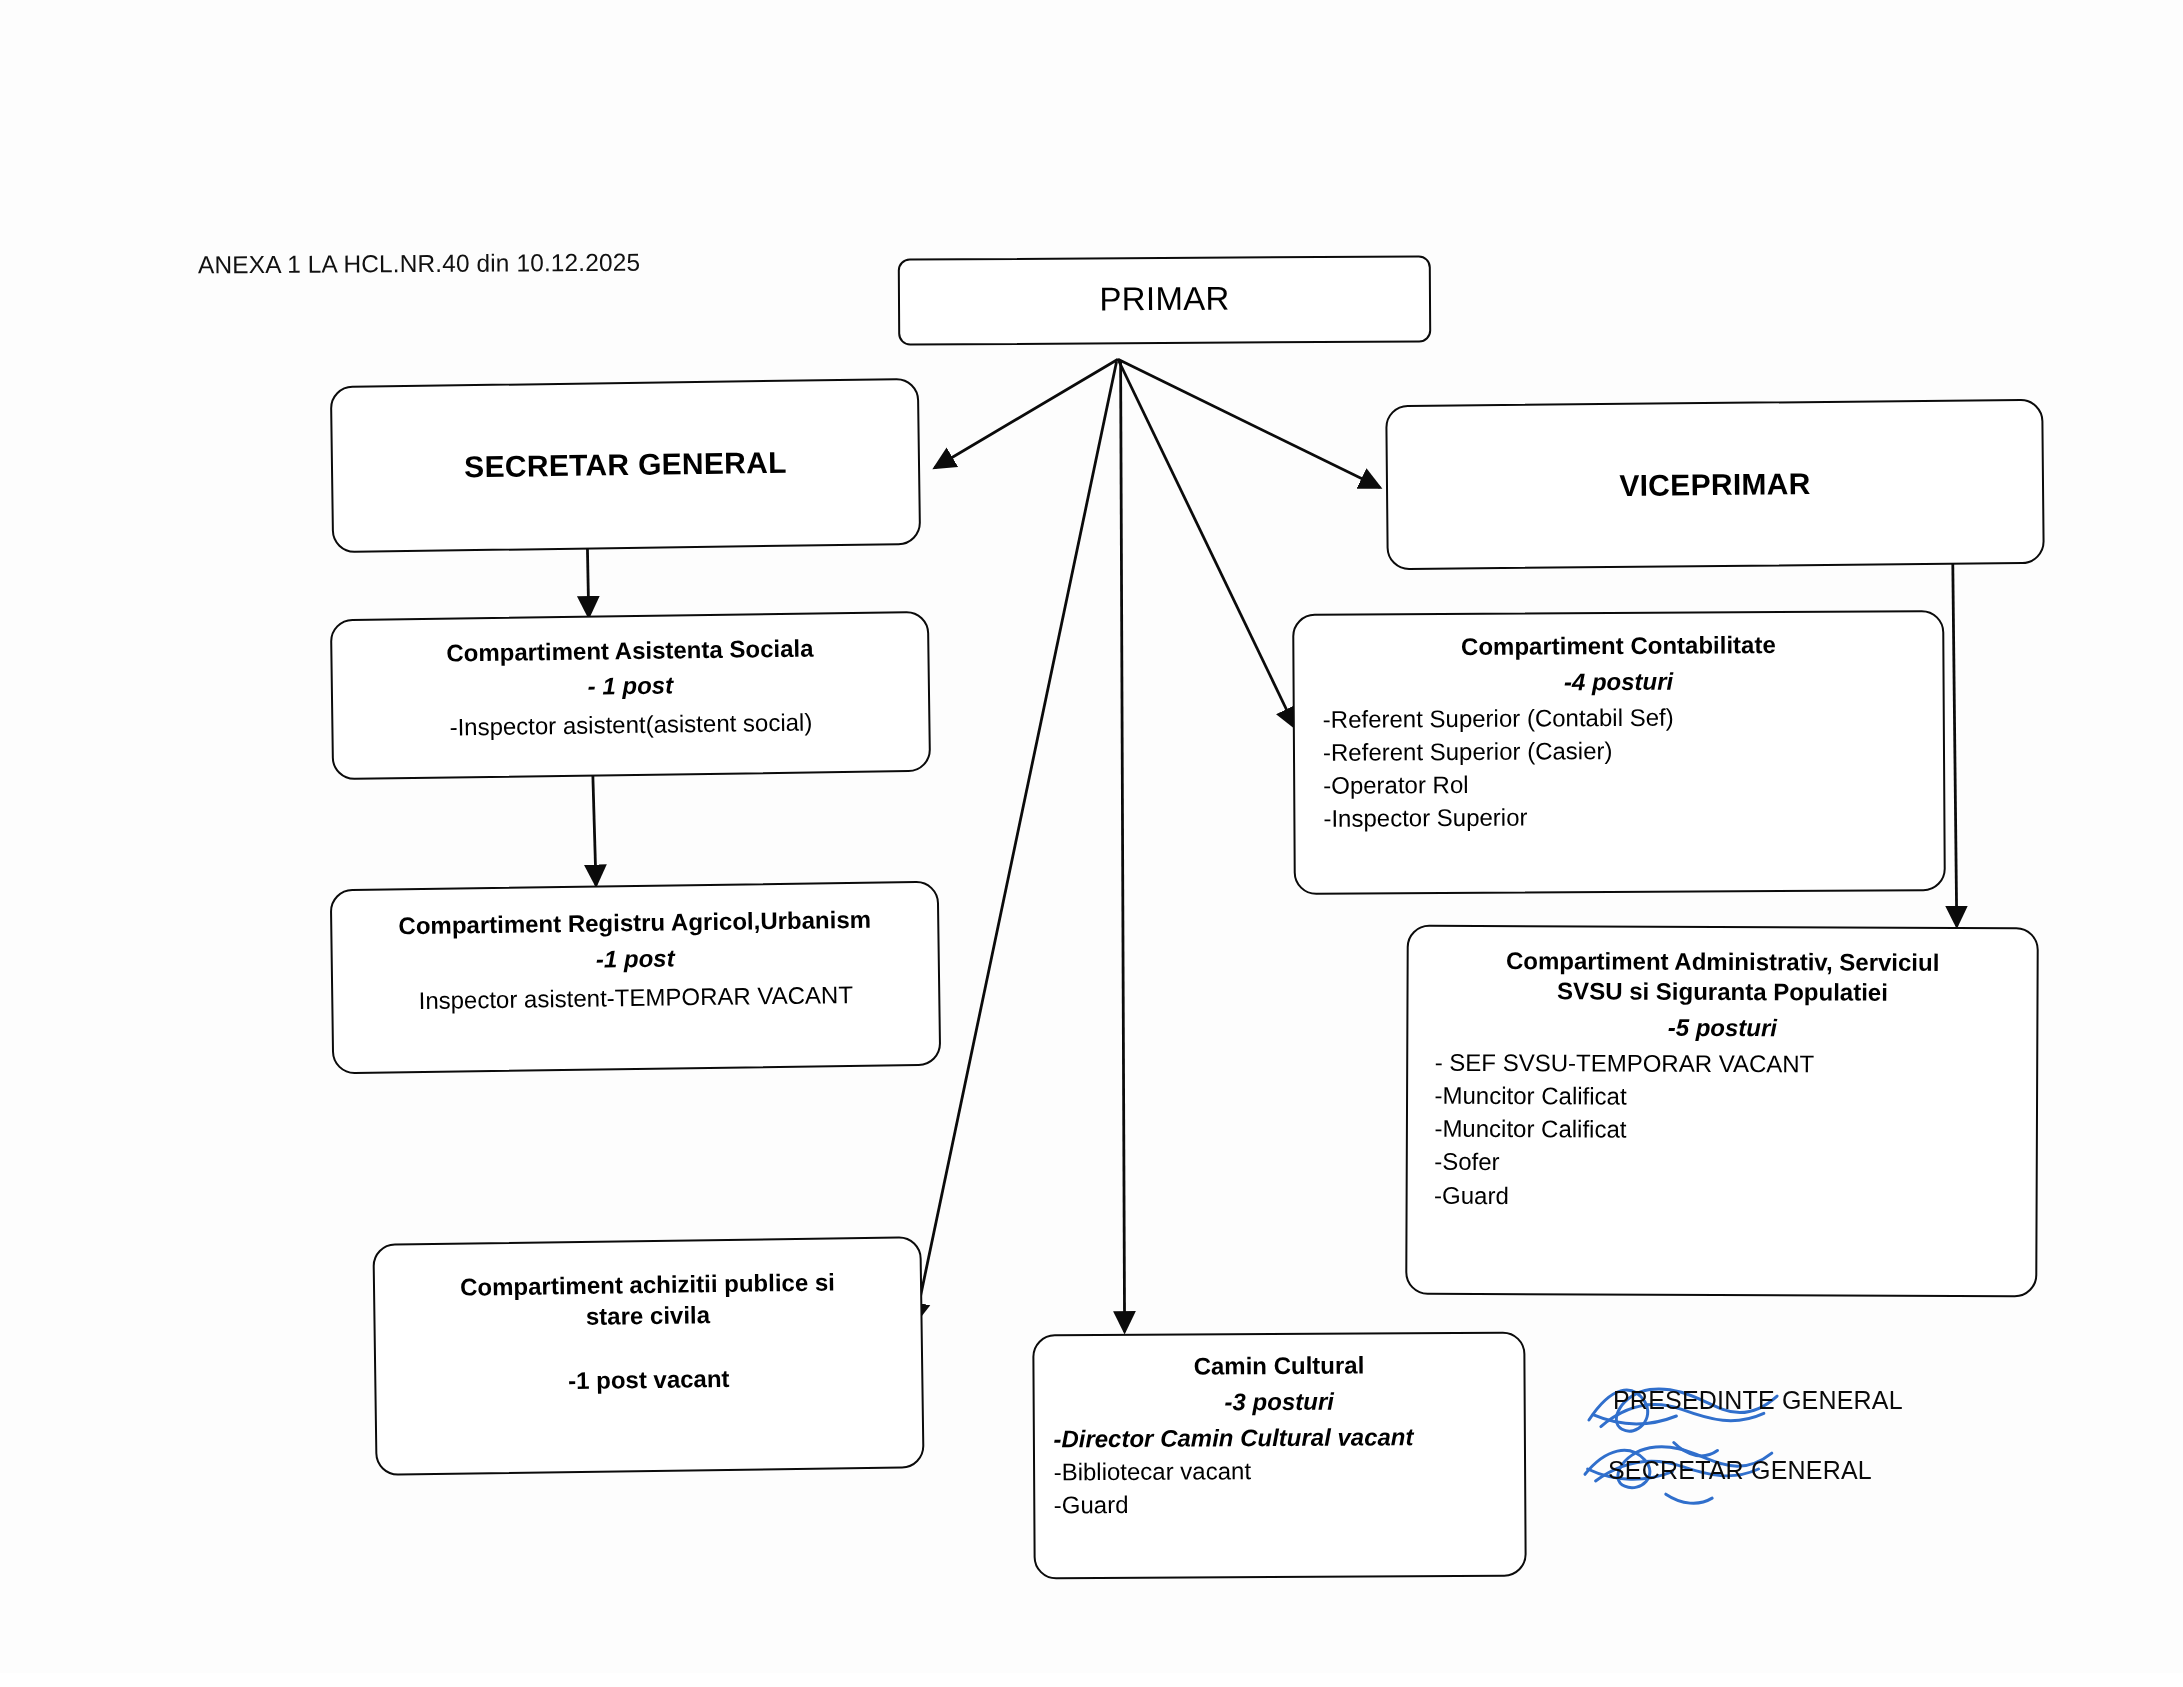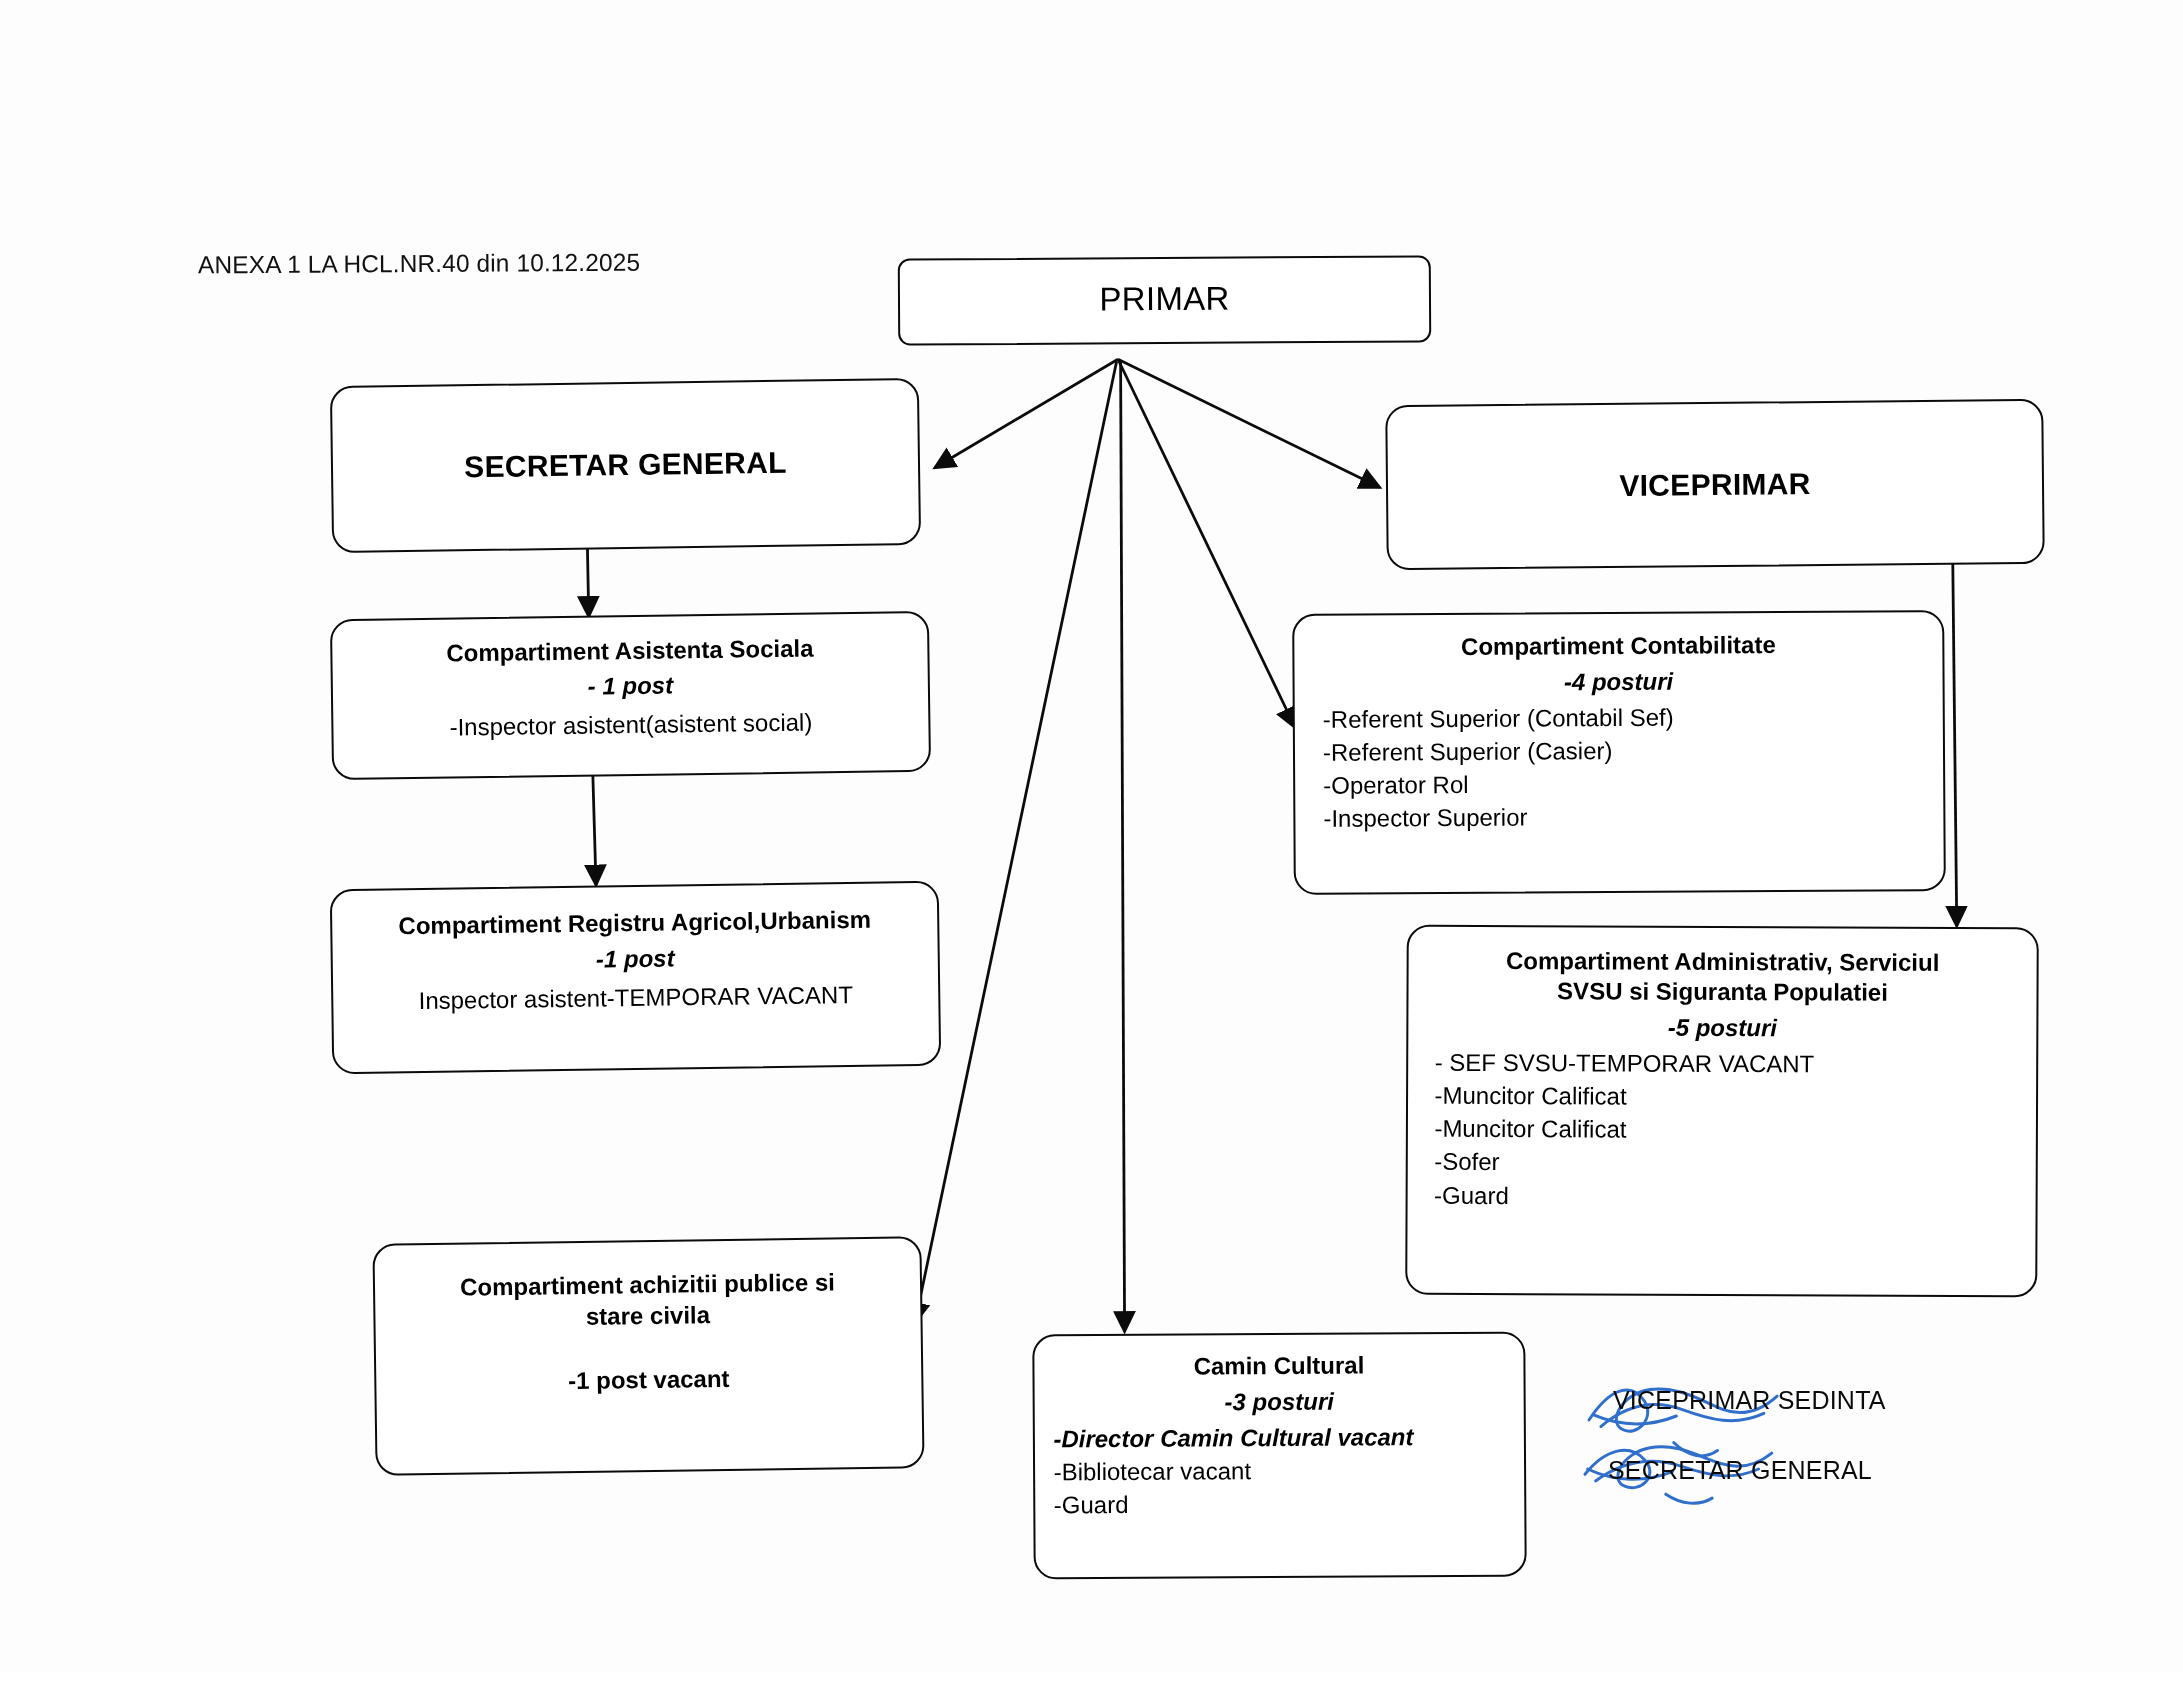--- a/index.html
+++ b/index.html
@@ -234,18 +234,18 @@
       <path d="M18,78 C60,96 104,96 144,80"></path>
       <path d="M6,168 C38,128 74,122 96,146 C118,170 90,196 66,186
                C42,176 62,136 104,128 C148,120 182,144 212,152 C244,162 268,152 288,136"></path>
       <path d="M22,178 C66,146 110,142 152,156 C194,170 228,178 268,160"></path>
       <path d="M10,160 C52,180 98,180 138,164"></path>
       <path d="M140,120 C162,142 186,146 206,132"></path>
       <path d="M128,198 C152,214 178,216 198,204"></path>
     </g>
   </svg>
 
-  <div class="sign-block" style="left:1613px; top:1386px;">VICEPRIMAR SEDINTA</div>
+  <div class="sign-block" style="left:1613px; top:1386px;">PRESEDINTE GENERAL</div>
 
   <div class="sign-block" style="left:1608px; top:1456px;">SECRETAR GENERAL</div>
 
 </div>
 
 
 </body></html>

